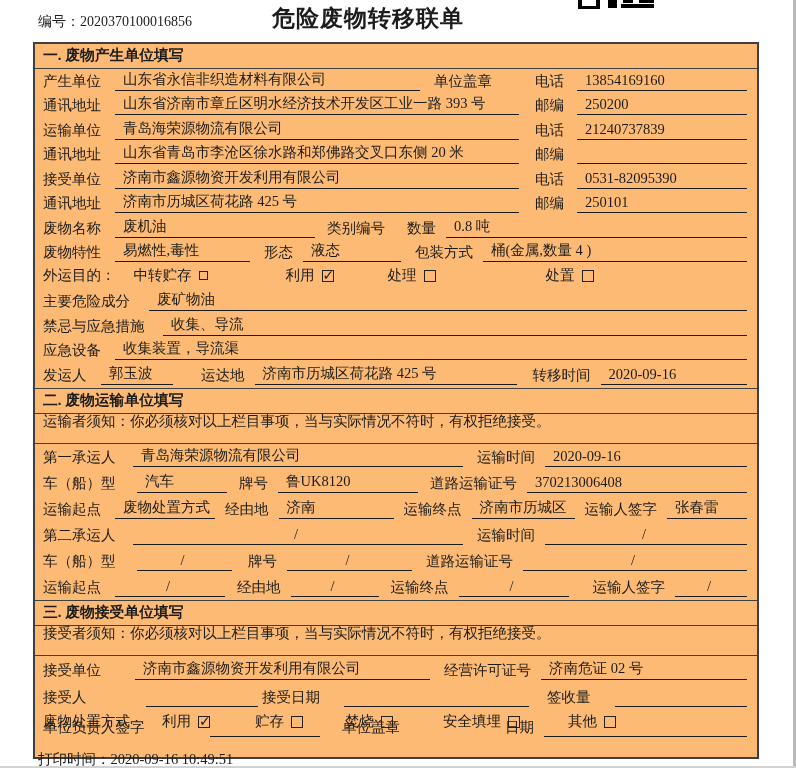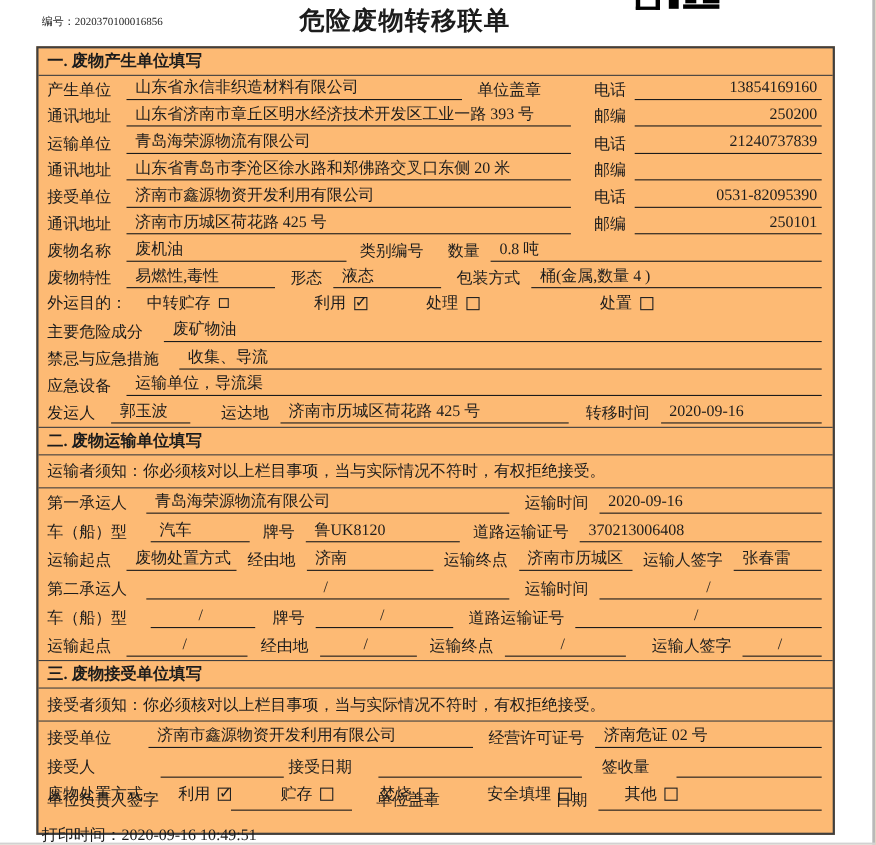--- a/index.html
+++ b/index.html
@@ -6,21 +6,21 @@
   body{
     width:796px;height:768px;background:#ffffff;position:relative;overflow:hidden;
     font-family:"Liberation Serif","DejaVu Serif",serif;
     color:#1c1c1c;font-size:14.5px;
   }
   .edge-right{position:absolute;top:0;right:0;width:3px;height:768px;background:#b9b9b9;}
   .edge-bottom{position:absolute;left:0;bottom:0;width:796px;height:2px;background:#d2d2d2;}
 
   
   .hdr{position:relative;height:42px;}
-  .doc-no{position:absolute;left:38px;top:13px;font-size:10px;white-space:nowrap;}
+  .doc-no{position:absolute;left:38px;top:13px;font-size:14px;white-space:nowrap;}
   .doc-title{position:absolute;left:0;right:60px;top:3px;text-align:center;
     font-size:23px;font-weight:bold;letter-spacing:1px;margin:0;}
   .qr{position:absolute;left:578px;top:0;width:76px;height:9px;}
   .qr div{position:absolute;background:#000;}
   .qr .q1{left:0;top:0;width:4px;height:9px;}
   .qr .q2{left:18px;top:0;width:4px;height:9px;}
   .qr .q3{left:0;top:6px;width:22px;height:3px;}
   .qr .q4{left:30px;top:0;width:9px;height:8px;}
   .qr .q5{left:43px;top:4px;width:33px;height:4px;}
   .qr .q6{left:45px;top:0;width:10px;height:3px;}
@@ -28,28 +28,28 @@
 
   
   .table{position:absolute;left:33px;top:42px;width:722px;border:2px solid #3f3f3f;background:#fdba74;}
   .sec-head{font-weight:bold;font-size:14.8px;padding:2px 8px 3px 8px;
     border-top:1.5px solid #3f3f3f;border-bottom:1.5px solid #3f3f3f;}
   .table .sec-head:first-child{border-top:none;}
   .row{display:flex;align-items:flex-end;padding:0 10px 3px 8px;box-sizing:border-box;}
   .s1 .row{height:24.5px;}
   .s2 .row{height:26px;}
   .s3 .row{height:27px;}
-  .row.notice{height:30px;border-bottom:1.3px solid #3f3f3f;align-items:center;padding-bottom:0;}
+  .row.notice{height:30px;border-bottom:1.3px solid #3f3f3f;padding-bottom:12px;}
   .row.last{height:20px;padding-bottom:20px;}
   .lbl{white-space:nowrap;margin-right:10px;flex:none;}
   .u{border-bottom:1px solid #1b1b1b;padding:0 4px 1px 8px;white-space:nowrap;
      overflow:hidden;flex:none;min-height:17px;box-sizing:border-box;}
   .u.f1{flex:1 1 auto;}
   .u.c{text-align:center;padding-left:0;}
-  .rcol{margin-left:auto;width:212px;display:flex;align-items:flex-end;flex:none;text-align:right;}
+  .rcol{margin-left:auto;width:212px;display:flex;align-items:flex-end;flex:none;}
   .rcol .lbl{width:34px;margin-right:8px;}
   .opt{display:flex;align-items:center;flex:none;}
   .cb{width:12px;height:12px;border:1.4px solid #222;margin-left:7px;position:relative;
       flex:none;box-sizing:border-box;}
   .cb.small{width:9px;height:9px;margin-bottom:1px;}
   .cb.checked::after{content:"\2713";position:absolute;left:0px;top:-4px;font-size:14px;
       font-weight:bold;font-family:"DejaVu Sans",sans-serif;}
   .opts{align-items:center;}
 
   
@@ -178,21 +178,21 @@
         <span class="u f1">废矿物油</span>
       </div>
 
       <div class="row">
         <span class="lbl" style="width:110px">禁忌与应急措施</span>
         <span class="u f1">收集、导流</span>
       </div>
 
       <div class="row">
         <span class="lbl" style="width:62px">应急设备</span>
-        <span class="u f1">运输单位，导流渠</span>
+        <span class="u f1">收集装置，导流渠</span>
       </div>
 
       <div class="row">
         <span class="lbl" style="width:48px">发运人</span>
         <span class="u" style="width:72px">郭玉波</span>
         <span class="lbl" style="margin-left:28px">运达地</span>
         <span class="u" style="width:262px">济南市历城区荷花路 425 号</span>
         <span class="lbl" style="margin-left:16px">转移时间</span>
         <span class="u f1">2020-09-16</span>
       </div>

